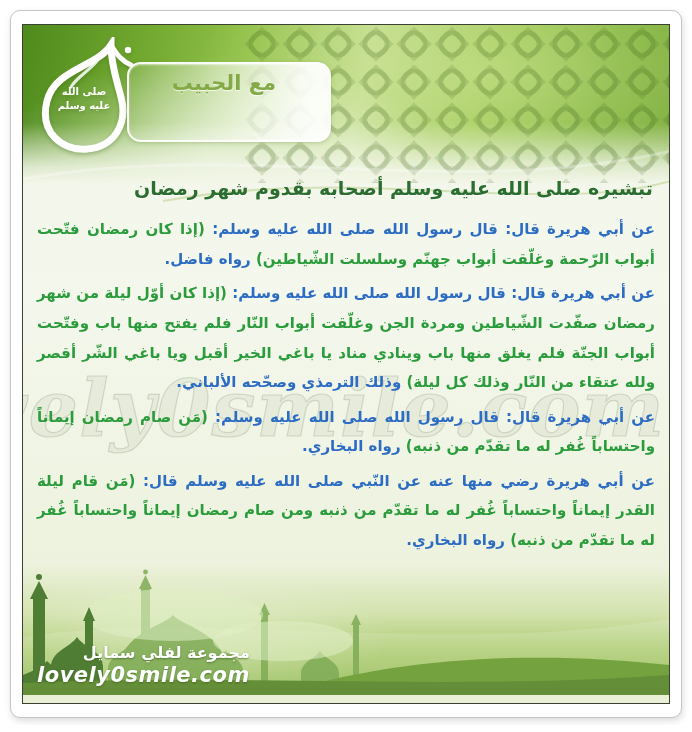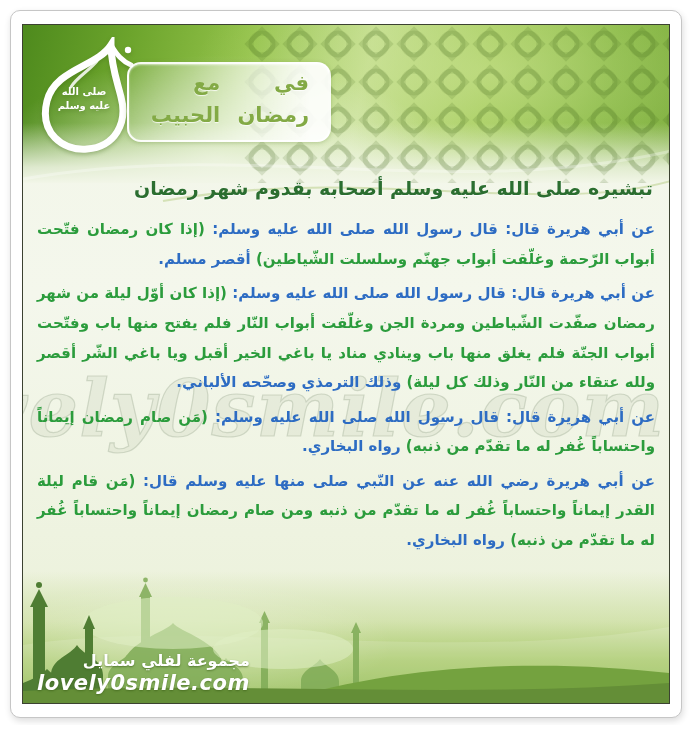--- a/index.html
+++ b/index.html
@@ -66,21 +66,21 @@
   
   .hadiths { position:relative; z-index:2; padding:12px 14px 0 14px; }
   .hadith {
     font-size:15px; font-weight:bold; line-height:1.97;
     text-align:justify; margin-bottom:5px;
   }
   .narr  { color:#2d6cc3;margin-top:35px; }
   .quote { color:#2b9c3c; }
 
   
-  .footer { position:absolute; left:0; right:0; bottom:0; height:132px; z-index:1; pointer-events:none; }
+  .footer { position:absolute; left:0; right:0; bottom:8px; height:132px; z-index:1; pointer-events:none; }
   .footer-bg {
     position:absolute; inset:0;
     background:
       radial-gradient(ellipse 300px 90px at 25% 55%, rgba(255,255,255,0.30), rgba(255,255,255,0) 70%),
       linear-gradient(to bottom, rgba(189,214,135,0) 0%, rgba(182,209,120,0.45) 38%, rgba(160,196,92,0.85) 68%, #8fb950 100%);
   }
   .footer-art { position:absolute; inset:0; width:100%; height:100%; direction:ltr; }
 
   .brand {
     position:absolute; right:auto; left:14px; bottom:8px; z-index:3; direction:rtl; text-align:right;
@@ -131,46 +131,45 @@
           </g>
           <circle cx="101" cy="13" r="3.2" fill="#ffffff"></circle>
           <g fill="#ffffff" font-size="10" font-weight="bold" text-anchor="middle" font-family="DejaVu Sans, sans-serif">
             <text x="57" y="58">صلى الله</text>
             <text x="57" y="72">عليه وسلم</text>
           </g>
         </svg>
 
         <div class="badge">
           <div class="l1">مع الحبيب</div>
-          <div class="l2">في رمضان</div>
         </div>
       </div>
 
       <div class="title">تبشيره صلى الله عليه وسلم أصحابه بقدوم شهر رمضان</div>
 
       <div class="watermark">lovely0smile.com</div>
 
       <div class="hadiths">
         <p class="hadith">
           <span class="narr">عن أبي هريرة قال: قال رسول الله صلى الله عليه وسلم: </span>
           <span class="quote">(إذا كان رمضان فتّحت أبواب الرّحمة وغلّقت أبواب جهنّم وسلسلت الشّياطين)</span>
-          <span class="narr"> أقصر مسلم.</span>
+          <span class="narr"> رواه فاضل.</span>
         </p>
         <p class="hadith">
           <span class="narr">عن أبي هريرة قال: قال رسول الله صلى الله عليه وسلم: </span>
           <span class="quote">(إذا كان أوّل ليلة من شهر رمضان صفّدت الشّياطين ومردة الجن وغلّقت أبواب النّار فلم يفتح منها باب وفتّحت أبواب الجنّة فلم يغلق منها باب وينادي مناد يا باغي الخير أقبل ويا باغي الشّر أقصر ولله عتقاء من النّار وذلك كل ليلة)</span>
           <span class="narr"> وذلك الترمذي وصحّحه الألباني.</span>
         </p>
         <p class="hadith">
           <span class="narr">عن أبي هريرة قال: قال رسول الله صلى الله عليه وسلم: </span>
           <span class="quote">(مَن صام رمضان إيماناً واحتساباً غُفر له ما تقدّم من ذنبه)</span>
           <span class="narr"> رواه البخاري.</span>
         </p>
         <p class="hadith">
-          <span class="narr">عن أبي هريرة رضي الله عنه عن النّبي صلى منها عليه وسلم قال: </span>
+          <span class="narr">عن أبي هريرة رضي منها عنه عن النّبي صلى الله عليه وسلم قال: </span>
           <span class="quote">(مَن قام ليلة القدر إيماناً واحتساباً غُفر له ما تقدّم من ذنبه ومن صام رمضان إيماناً واحتساباً غُفر له ما تقدّم من ذنبه)</span>
           <span class="narr"> رواه البخاري.</span>
         </p>
       </div>
 
       <div class="footer">
         <div class="footer-bg"></div>
         <svg class="footer-art" viewBox="0 0 646 132" preserveAspectRatio="none">
 
           <path d="M0,74 C180,46 420,94 646,56 L646,132 L0,132 Z" fill="rgba(255,255,255,0.14)"></path>

